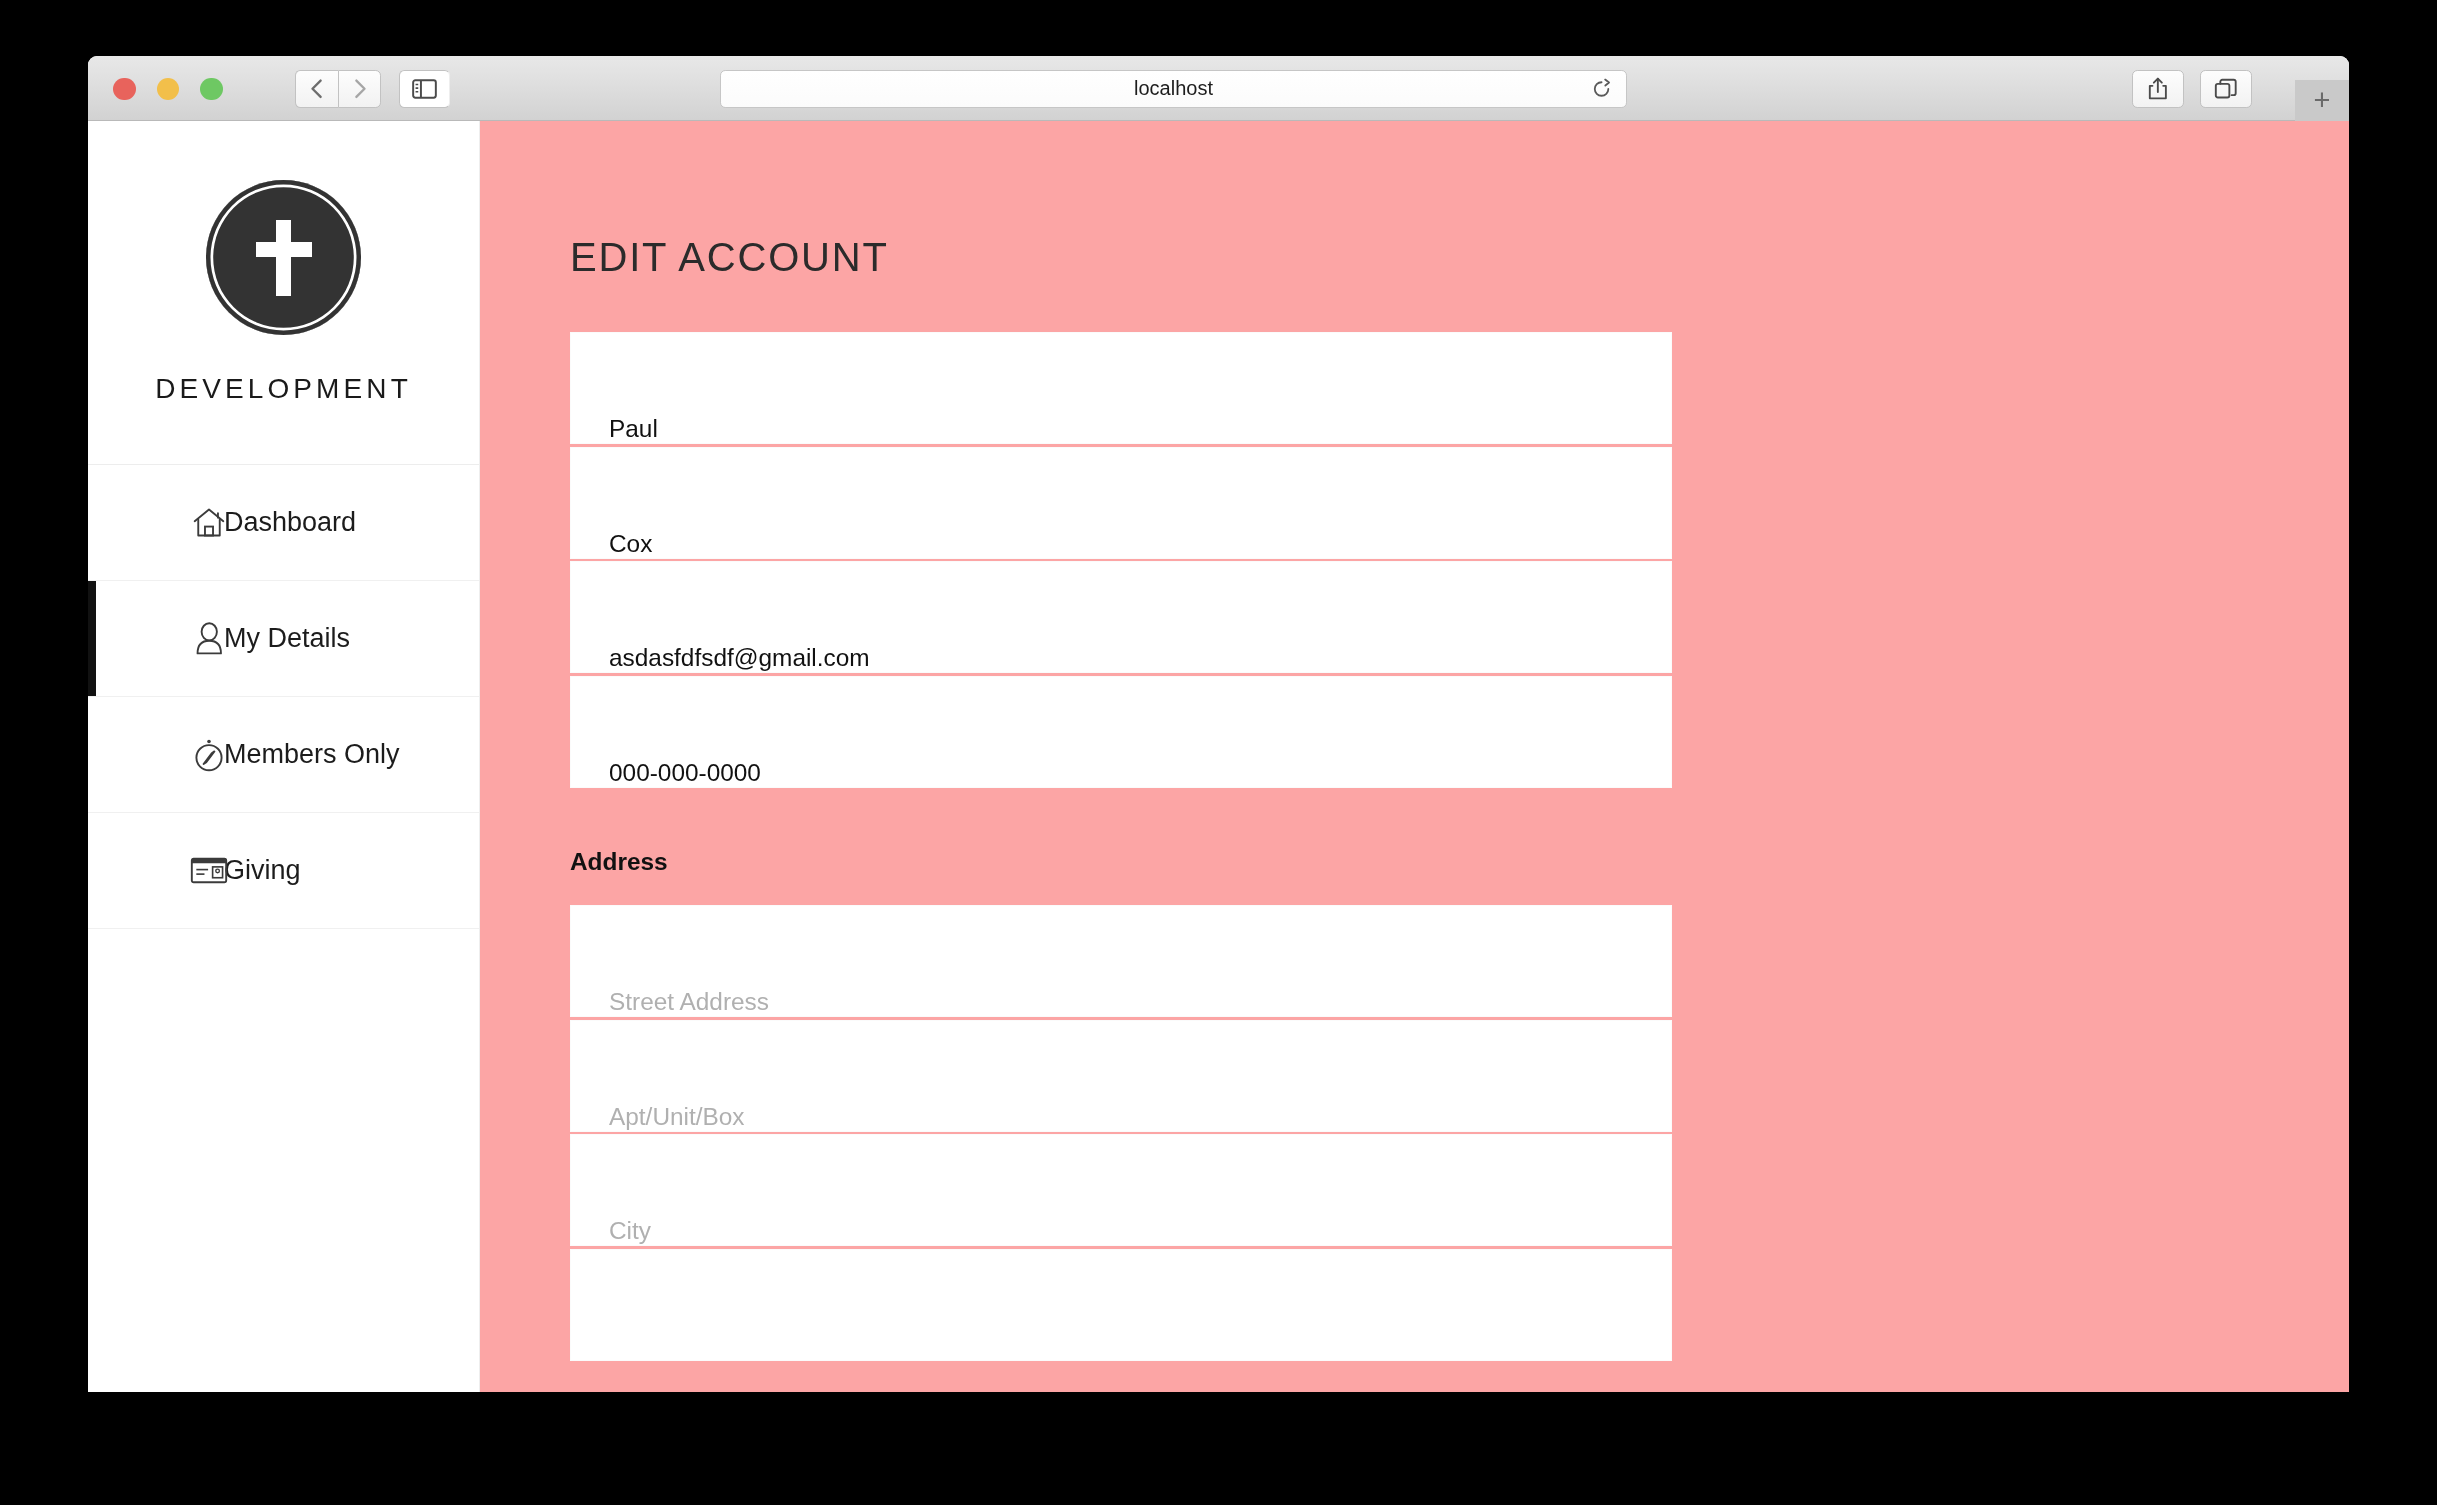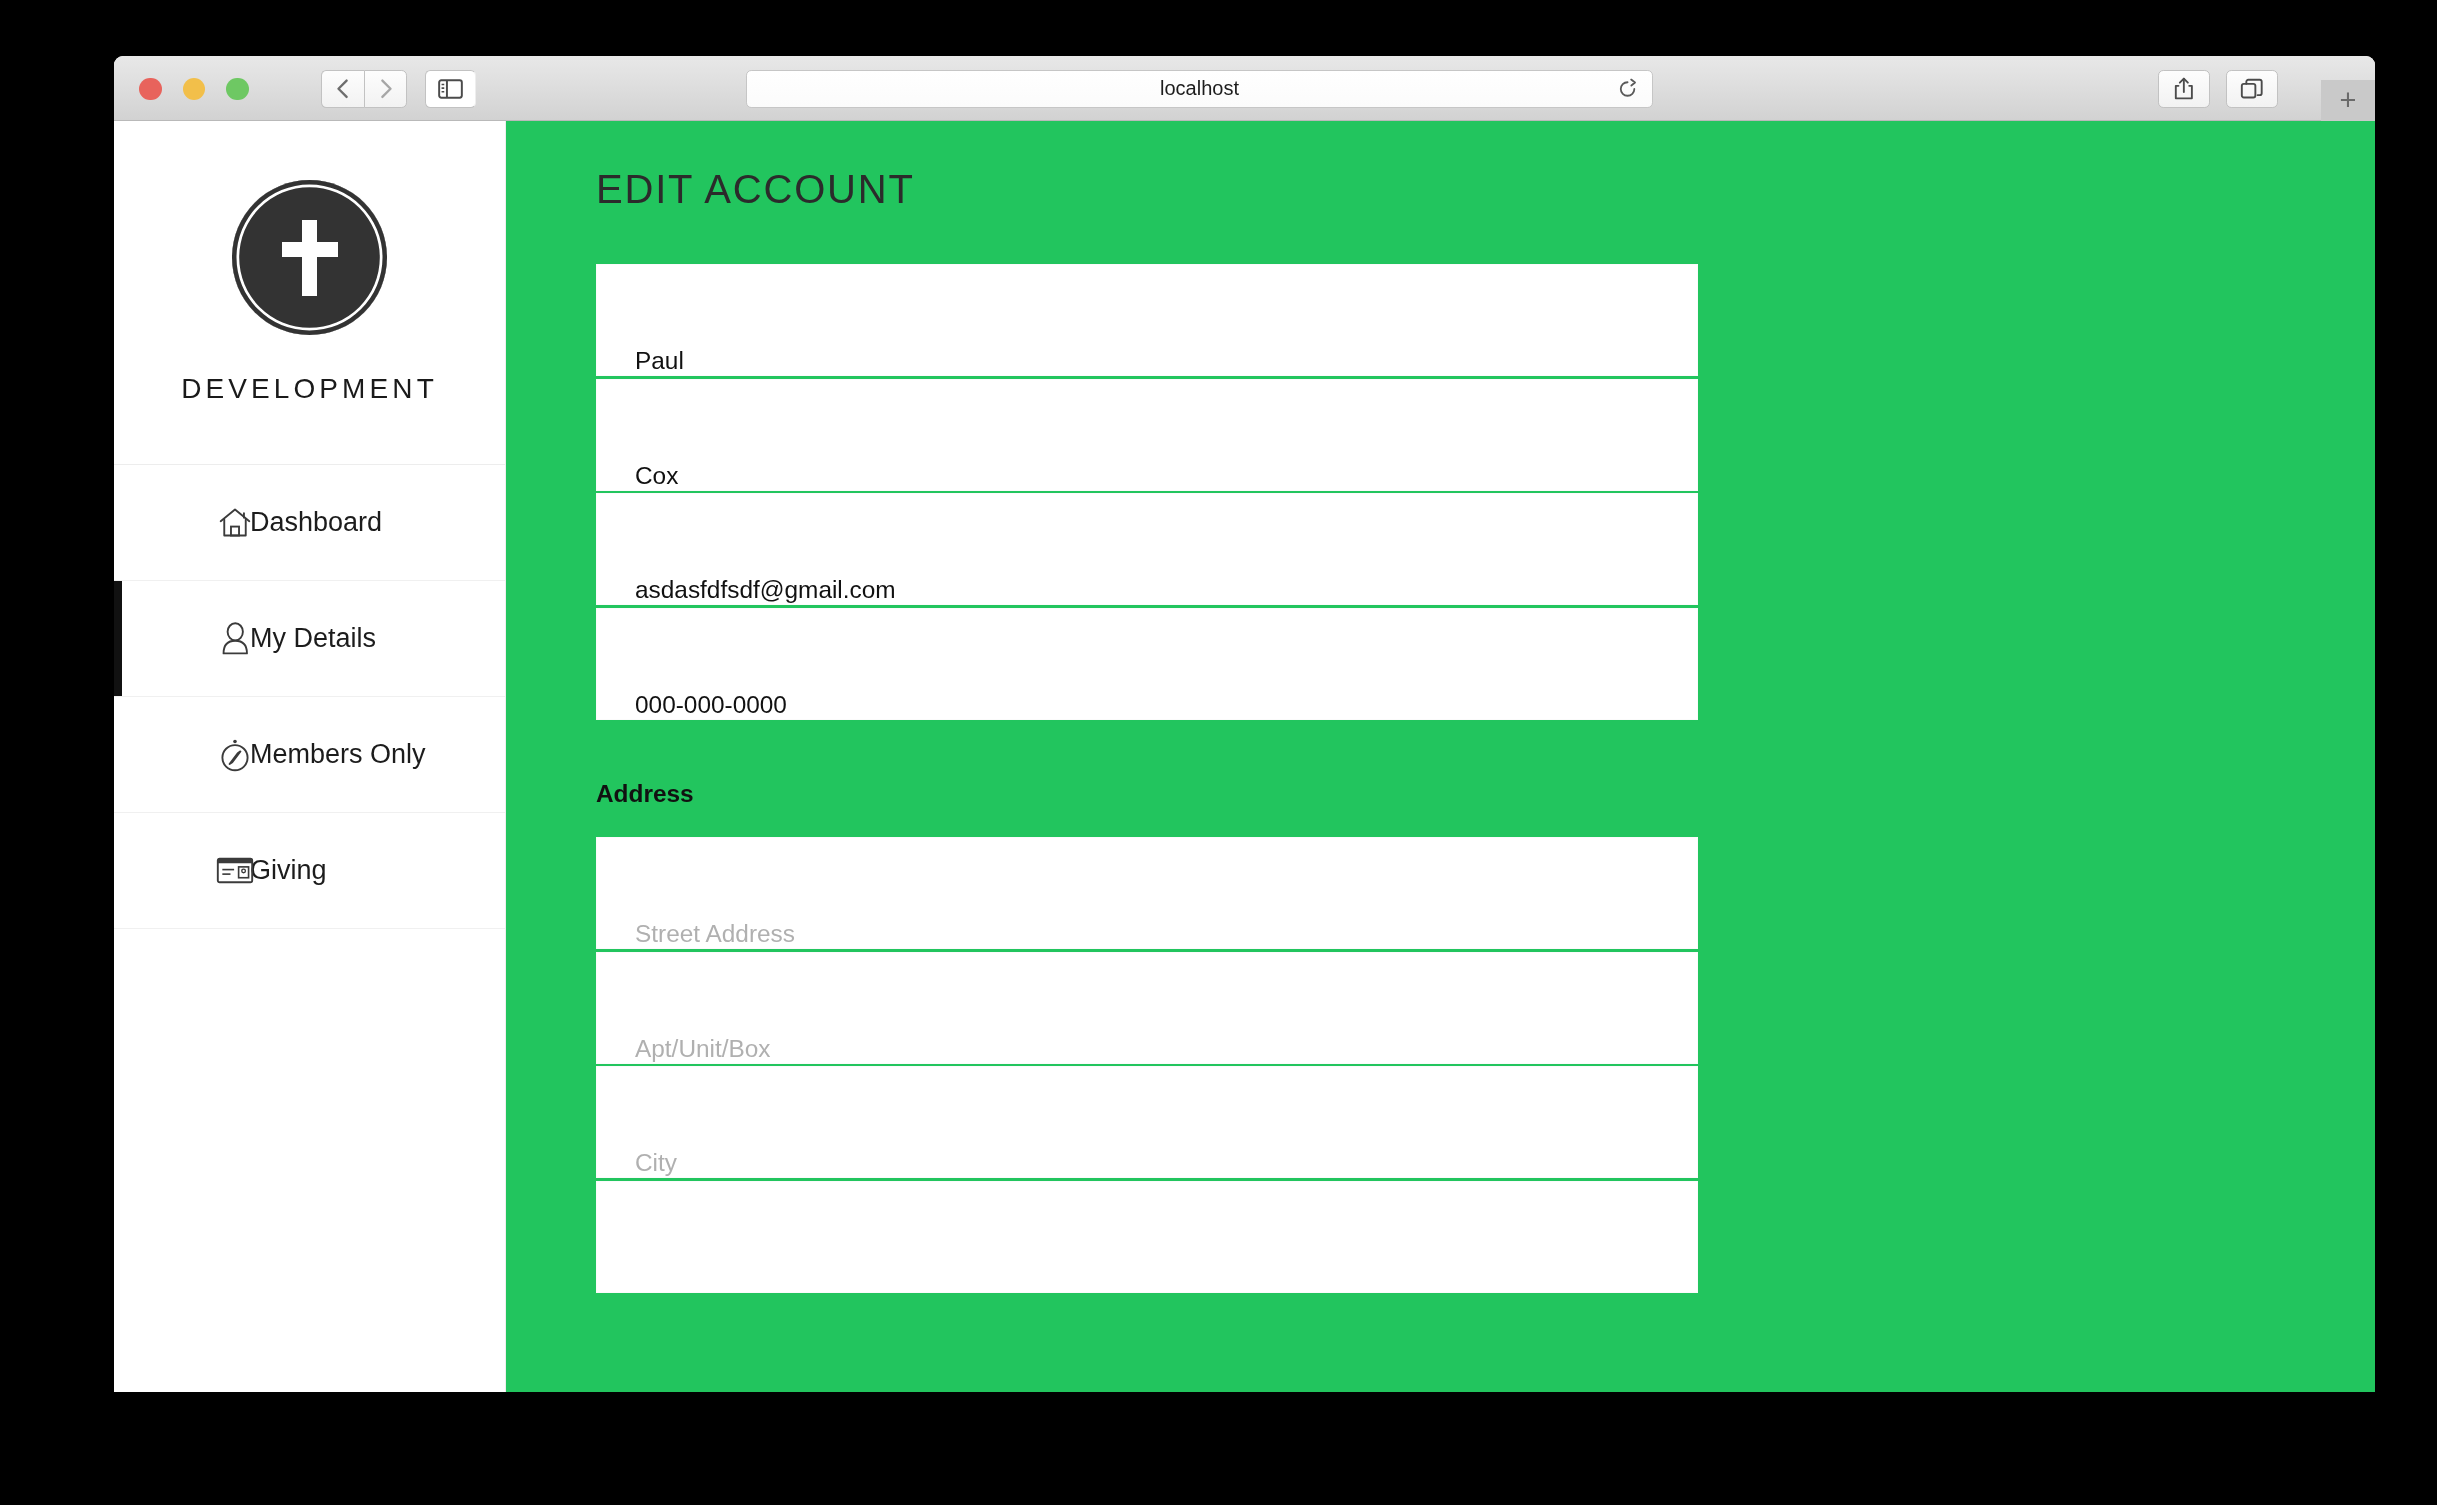--- a/index.html
+++ b/index.html
@@ -9,21 +9,20 @@
     font-family: "Liberation Sans", sans-serif;
     overflow: hidden;
   }
 
   
   .desktop {
     position: absolute;
     left: 0; top: 0;
     width: 1934px; height: 1505px;
     background: #000000;
-    margin-left: 26px;
   }
   .frame-round {
     position: absolute;
     left: 34px; top: 9px;
     width: 2369px; height: 1487px;
     background: #000000;
     border-radius: 52px;
   }
 
   
@@ -153,22 +152,22 @@
   }
   .nav-label {
     margin-left: 56px;
     font-size: 27px;
     color: #1c1c1c;
   }
 
   
   .main {
     flex: 1;
-    padding: 46px 0 0 90px;
-    background: #22c55e;
+    padding: 114px 0 0 90px;
+    background: #fca5a5;
     overflow: hidden;
   }
   .page-title {
     font-size: 40px;
     letter-spacing: 1.8px;
     color: #2b2b2b;
     font-weight: 400;
     margin-bottom: 52px;
   }
   .field-group { width: 1102px; }

